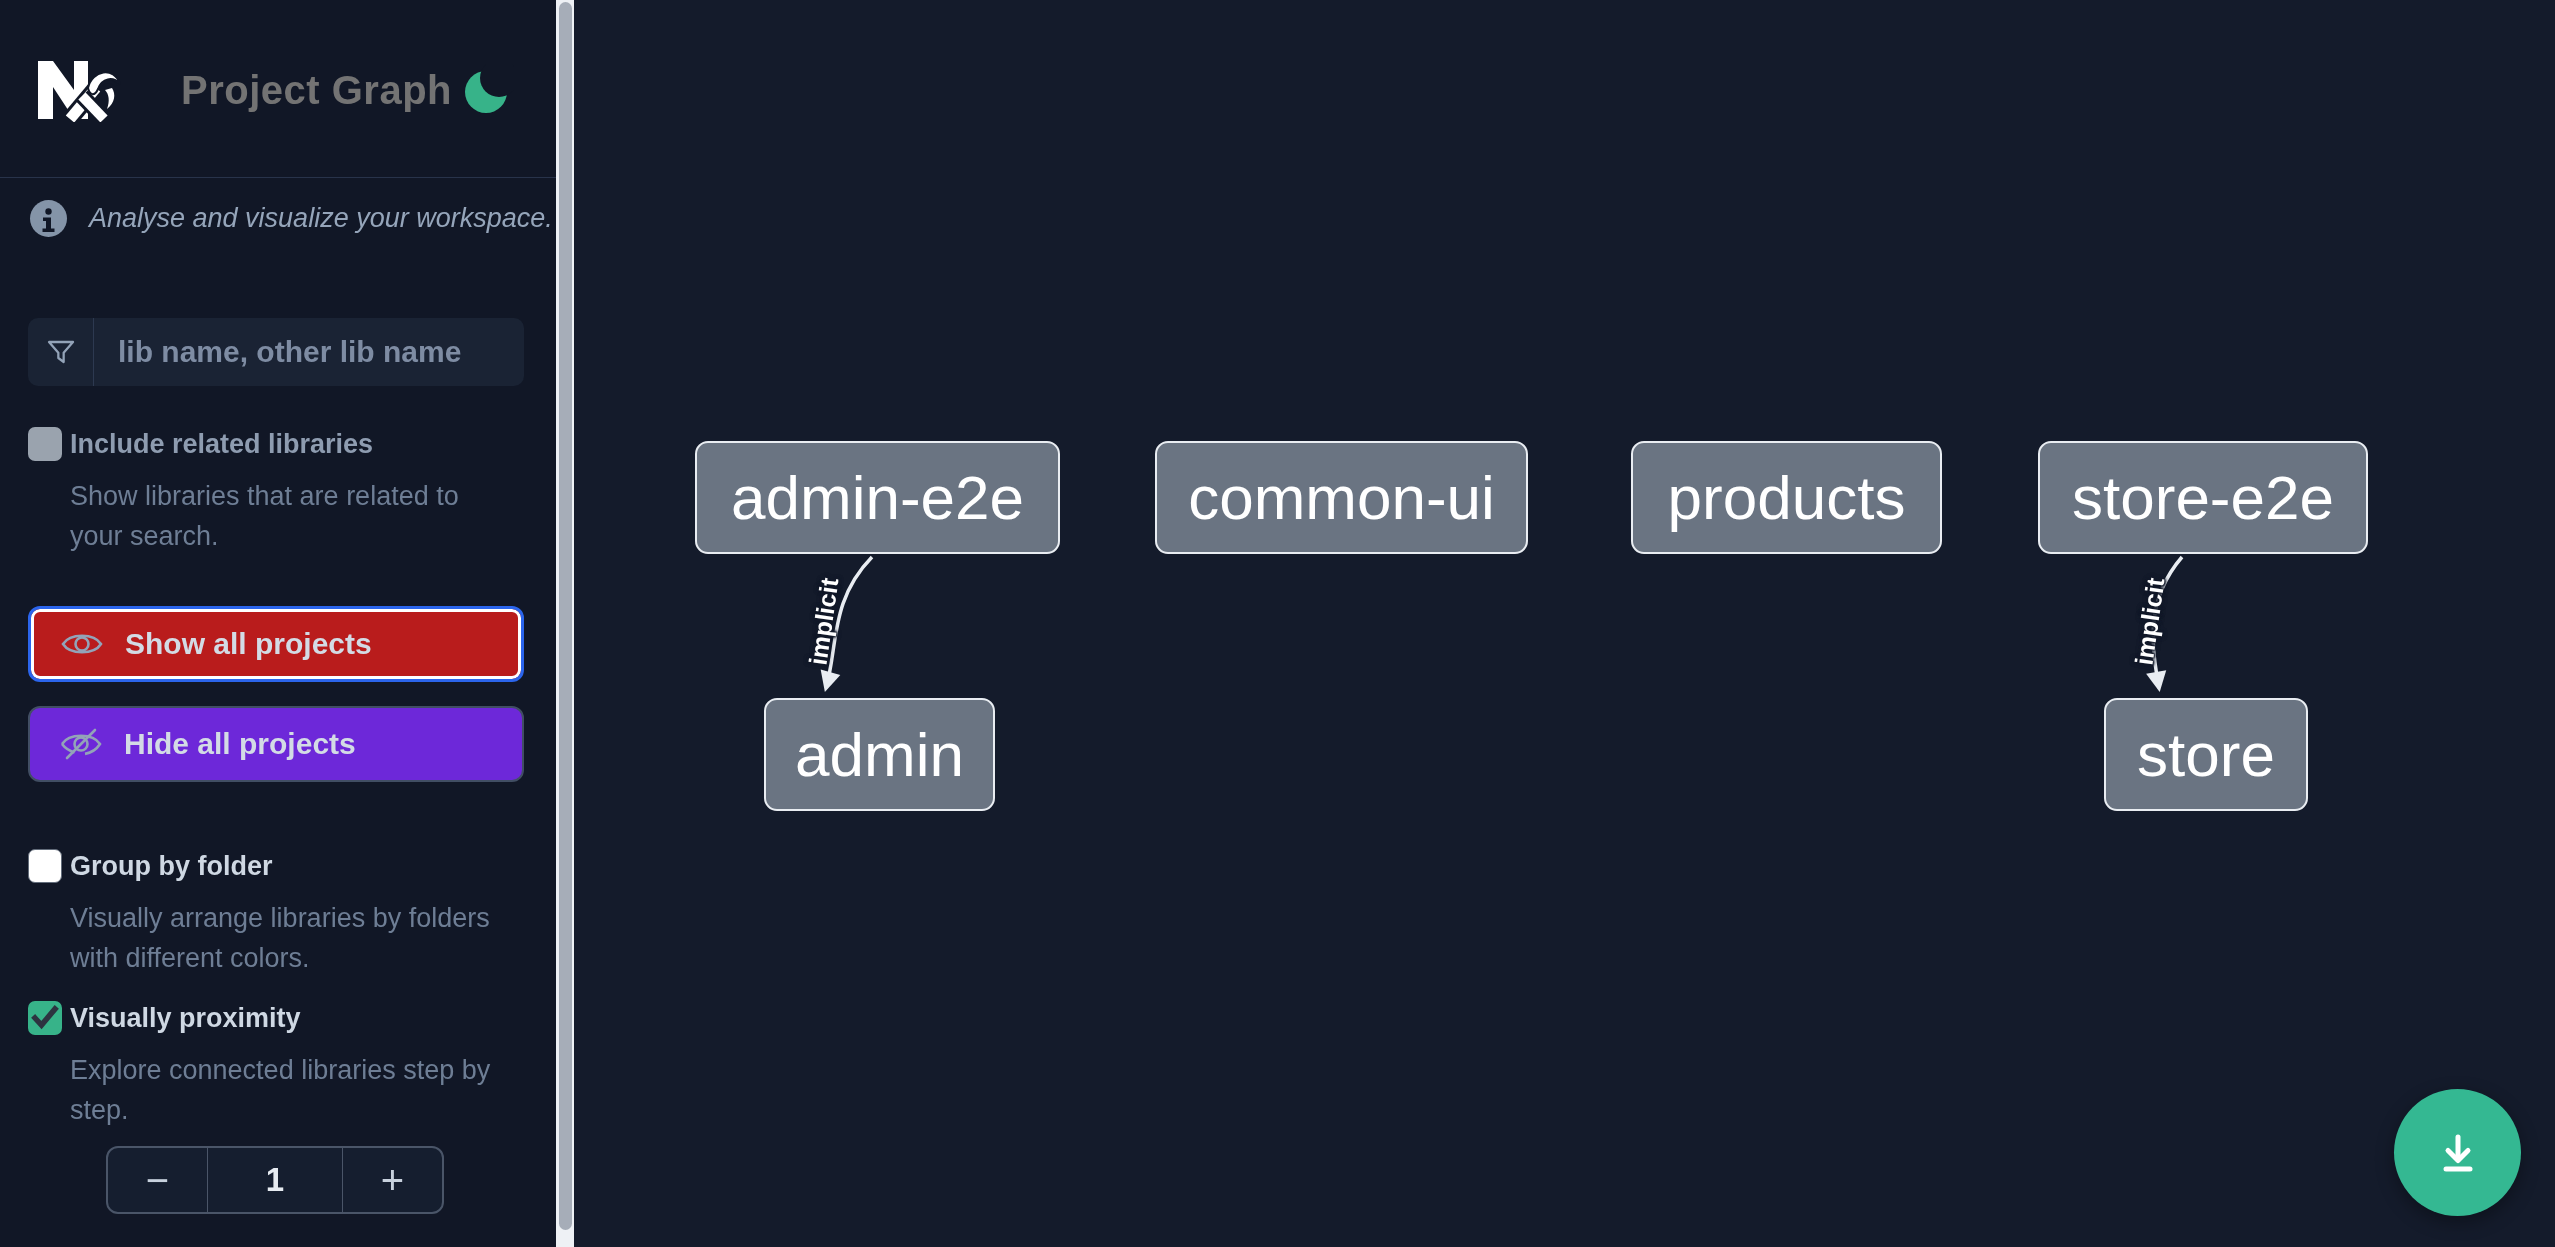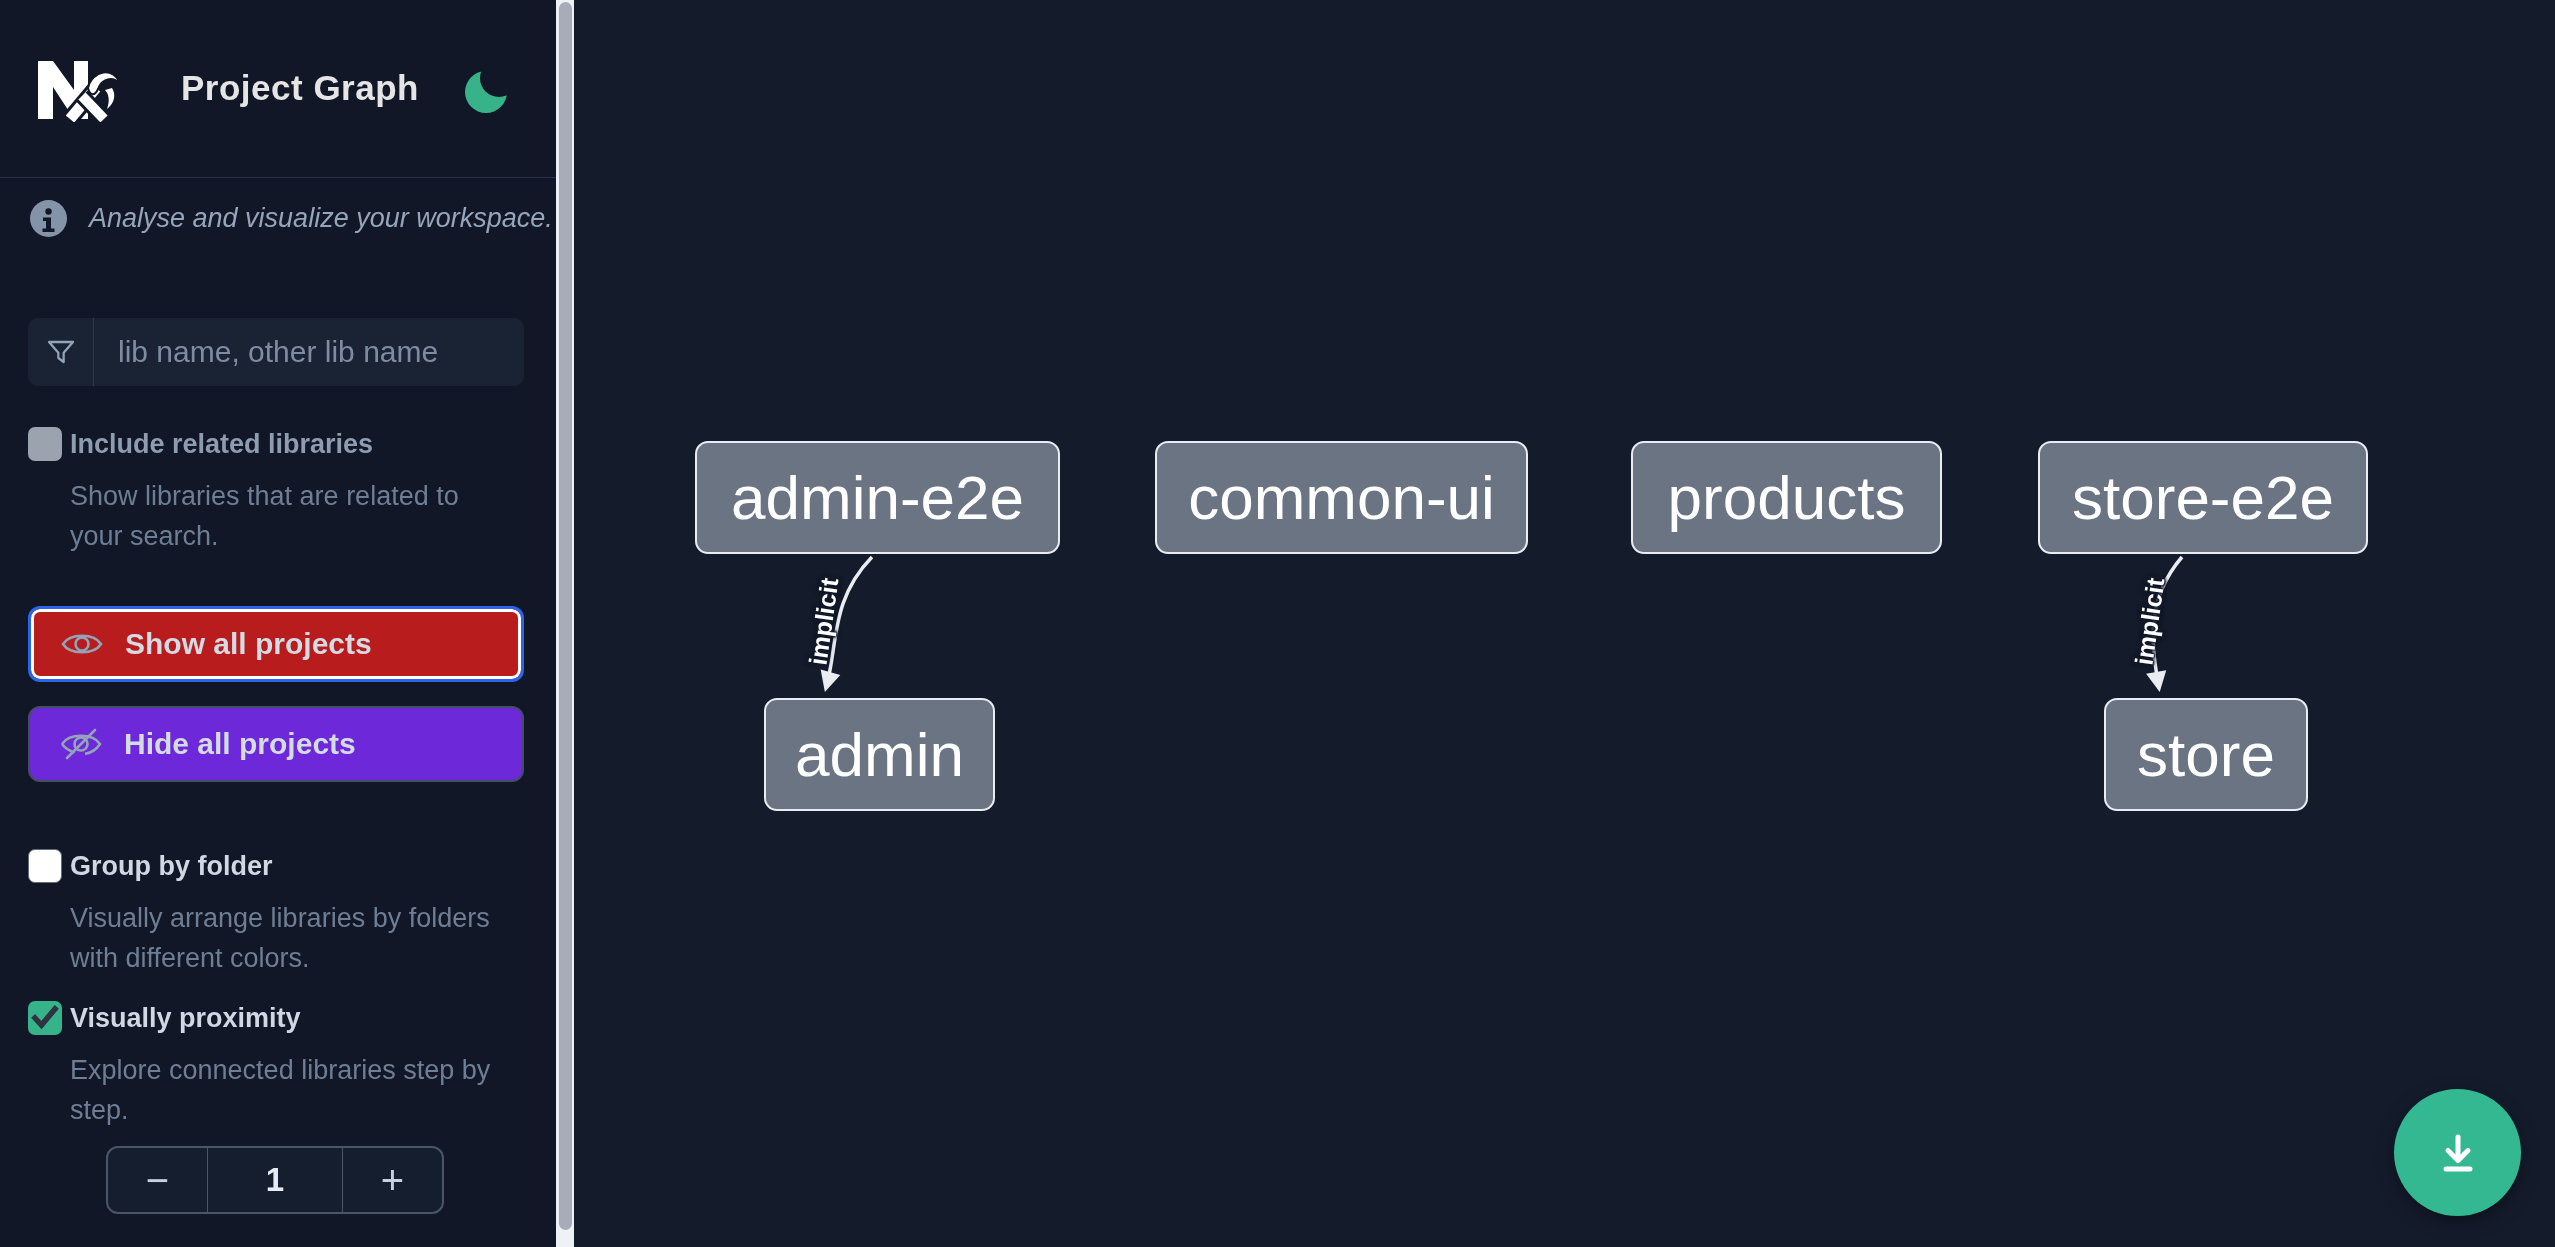--- a/index.html
+++ b/index.html
@@ -3,31 +3,31 @@
 <meta charset="utf-8">
 <style>
   * { margin:0; padding:0; box-sizing:border-box; }
   html,body { width:2555px; height:1247px; overflow:hidden; }
   body { font-family:"Liberation Sans", sans-serif; background:#141b2b; position:relative; }
 
   
   .sidebar { position:absolute; left:0; top:0; width:556px; height:1247px; background:#111726; }
   .header { position:absolute; left:0; top:0; width:556px; height:178px; border-bottom:1px solid #28334a; }
   .logo { position:absolute; left:38px; top:58px; width:84px; height:64px; }
-  .app-title { position:absolute; left:181px; top:68px; font-size:35px; font-weight:700; color:#e5e5e5; letter-spacing:0.5px; }
+  .app-title { position:absolute; left:181px; top:68px; font-size:40px; font-weight:700; color:#737373; letter-spacing:0.5px; }
   .moon-btn { position:absolute; left:462px; top:64px; width:52px; height:52px; cursor:pointer; }
 
   .info-row { position:absolute; left:30px; top:200px; display:flex; align-items:center; gap:22px; }
   .info-icon { width:37px; height:37px; border-radius:50%; background:#8494a8; position:relative; flex:none; }
   .info-icon svg { position:absolute; left:0; top:0; }
   .info-text { font-size:27px; color:#95a5ba;font-style:italic; }
 
   .search-box { position:absolute; left:28px; top:318px; width:496px; height:68px; background:#1a2334; border-radius:10px; display:flex; align-items:stretch; }
   .search-icon-cell { width:66px; display:flex; align-items:center; justify-content:center; border-right:1px solid #2d3950; flex:none; }
-  .search-input { flex:1; background:transparent; border:none; outline:none; color:#c9d4e2; font-size:30px; padding:16px 24px; font-family:"Liberation Sans", sans-serif; }
+  .search-input { flex:1; background:transparent; border:none; outline:none; color:#c9d4e2; font-size:30px; padding:16px 24px; font-family:"Liberation Sans", sans-serif;font-weight:bold; }
   .search-input::placeholder { color:#7e8ca3; opacity:1; }
 
   .cb-row { position:absolute; left:28px; width:500px; display:flex; gap:8px; }
   .cb-box { width:34px; height:34px; border-radius:7px; flex:none; margin-top:3px; position:relative; }
   .cb-gray { background:#9aa3ae; }
   .cb-white { background:#ffffff; border:1px solid #636d7b; }
   .cb-green { background:#37b389; }
   .cb-green svg { position:absolute; left:3px; top:4px; }
   .cb-texts { width:440px; }
   .cb-label { font-size:27px; font-weight:600; line-height:40px; }

